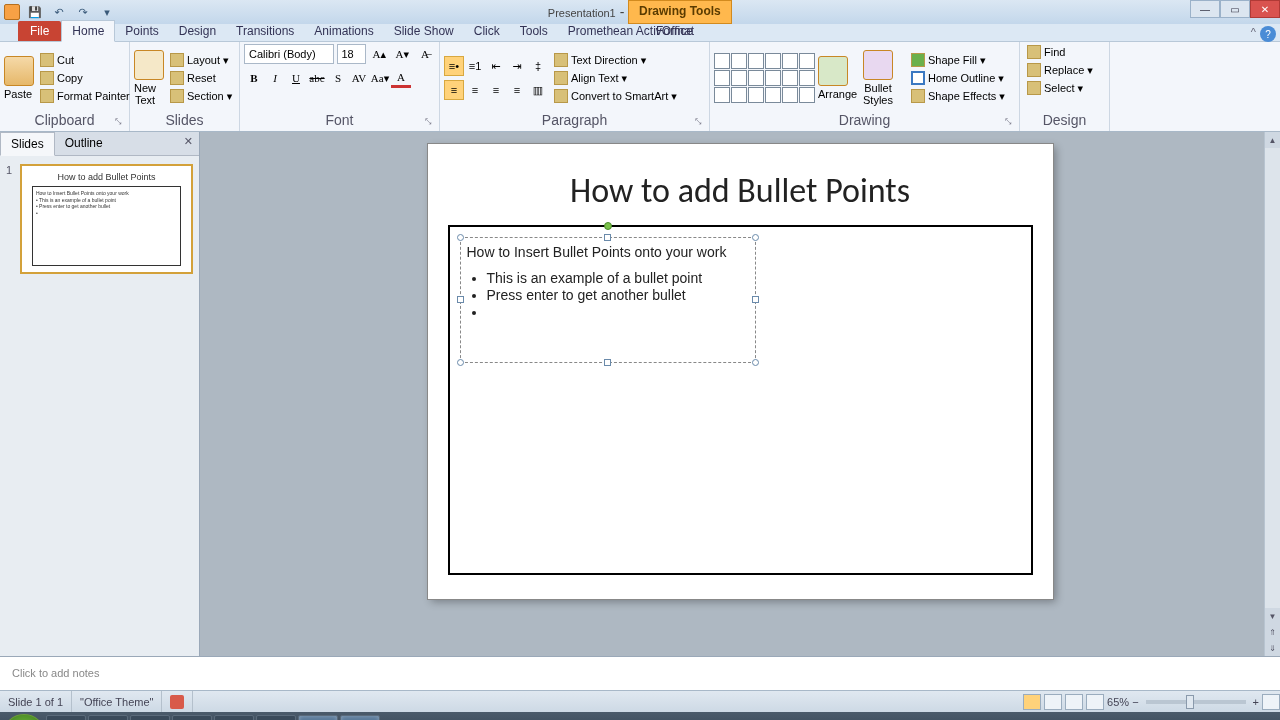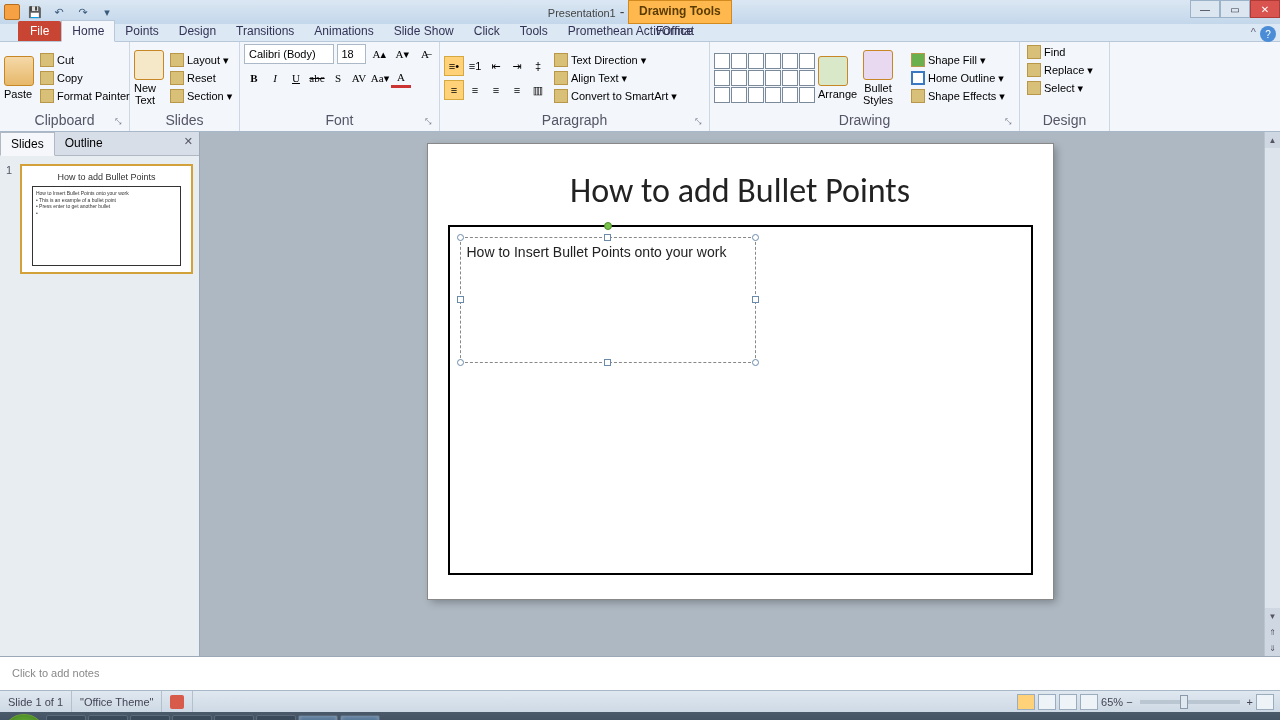--- a/index.html
+++ b/index.html
@@ -67,21 +67,21 @@
 .tb-list{padding-left:20px}
 .tb-list li{font-size:14px;color:#222;list-style:disc;margin-bottom:1px}
 #vscroll{position:absolute;right:0;top:0;width:16px;height:100%;background:#dde4eb;border-left:1px solid #b8c4d0}
 .scr-arrow{height:16px;background:#cfd8e2;display:flex;align-items:center;justify-content:center;font-size:8px;color:#556}
 
 #notes{height:34px;background:#fff;border-top:1px solid #9aa8b8;padding:6px 12px;color:#888;font-size:15px;position:relative}
 
 #status{height:22px;background:linear-gradient(#e0e8f0,#cdd9e5);border-top:1px solid #a8b8c8;display:flex;align-items:center;font-size:11px;color:#445}
 .stat-cell{padding:0 8px;border-right:1px solid #b4c0cc;height:100%;display:flex;align-items:center}
 .spell-ico{width:14px;height:14px;background:#d85a4a;border-radius:2px}
-#status-right{margin-left:auto;display:flex;align-items:center;gap:3px;padding-right:6px}
+#status-right{margin-left:auto;display:flex;align-items:center;gap:3px;}
 .viewbtn{width:18px;height:16px;border:1px solid #9aacbe;background:#eef3f8}
 .viewbtn.active{background:#ffd27a}
 .zoom-track{width:100px;height:4px;background:#bac6d2;position:relative;margin:0 4px}
 .zoom-thumb{position:absolute;width:8px;height:14px;background:#e0e8f0;border:1px solid #8a9aac;top:-5px;left:40px}
 
 #taskbar{height:40px;background:linear-gradient(#4a5a6a,#2a3a4a);display:flex;align-items:center;padding:0 4px;gap:2px}
 .tb-start{width:40px;height:36px;background:radial-gradient(circle,#7ac143,#3a7a1a);border-radius:50%;border:1px solid #6a9a3a}
 .tb-ico{width:40px;height:34px;background:#3a4a5a;border:1px solid #5a6a7a;border-radius:2px;display:flex;align-items:center;justify-content:center;color:#fff;font-size:9px}
 .tb-ico.active{background:#5a7a9a;box-shadow:inset 0 0 4px rgba(255,255,255,.3)}
 </style>
@@ -306,20 +306,25 @@
           <div class="rothandle"></div>
           <div class="handle" style="left:-4px;top:-4px"></div>
           <div class="handle" style="right:-4px;top:-4px"></div>
           <div class="handle" style="left:-4px;bottom:-4px"></div>
           <div class="handle" style="right:-4px;bottom:-4px"></div>
           <div class="handle" style="left:50%;top:-4px;margin-left:-4px;border-radius:0"></div>
           <div class="handle" style="left:50%;bottom:-4px;margin-left:-4px;border-radius:0"></div>
           <div class="handle" style="top:50%;left:-4px;margin-top:-4px;border-radius:0"></div>
           <div class="handle" style="top:50%;right:-4px;margin-top:-4px;border-radius:0"></div>
           <div class="tb-head">How to Insert Bullet Points onto your work</div>
+          <ul class="tb-list">
+            <li>This is an example of a bullet point</li>
+            <li>Press enter to get another bullet</li>
+            <li></li>
+          </ul>
         </div>
       </div>
     </div>
     <div id="vscroll">
       <div class="scr-arrow">▲</div>
       <div style="flex:1"></div>
       <div class="scr-arrow" style="position:absolute;bottom:32px;width:100%">▼</div>
       <div class="scr-arrow" style="position:absolute;bottom:16px;width:100%">⇑</div>
       <div class="scr-arrow" style="position:absolute;bottom:0;width:100%">⇓</div>
     </div>

